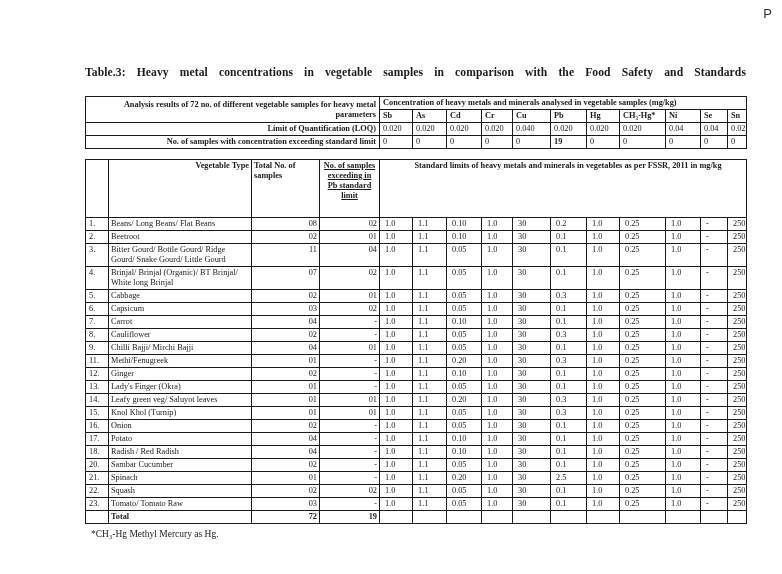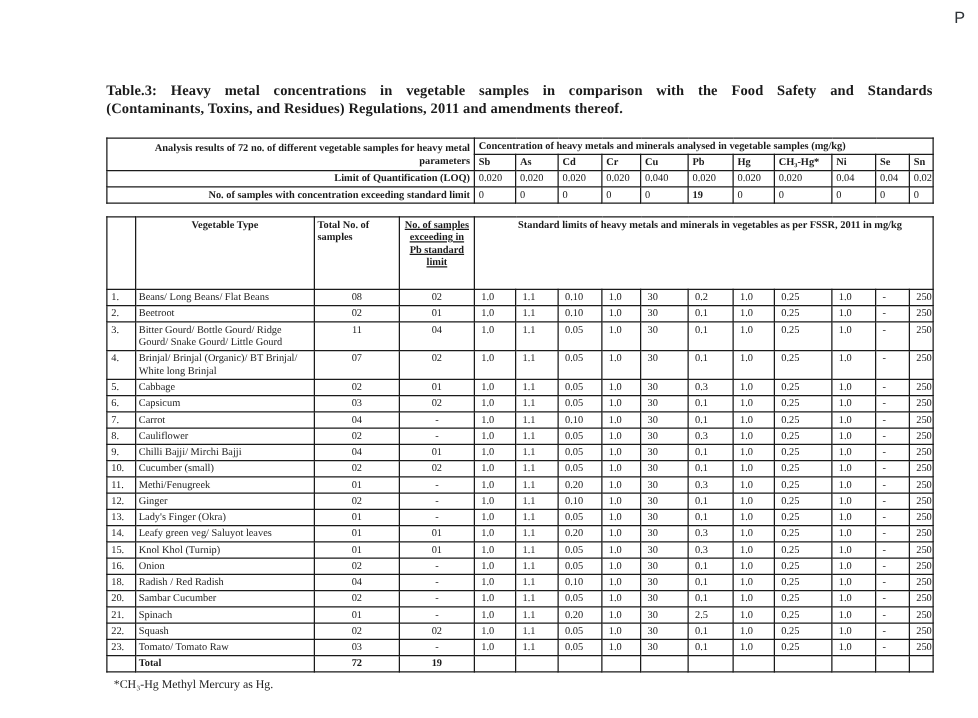--- a/index.html
+++ b/index.html
@@ -26,40 +26,39 @@
   .rt{text-align:right;font-weight:bold;}
   .b{font-weight:bold;}
   .c{text-align:left;}
   #summary-exceeding-row td:nth-child(7){font-weight:bold;}
 
   
   #detail-table{margin-top:10px;font-size:8.3px;line-height:10px;}
   #detail-table td{padding:1px 2px;vertical-align:top;}
   #detail-table .hdr-row td{font-weight:bold;}
   #detail-table .hdr-row{height:58px;}
-  .hdr-veg{vertical-align:top;text-align:center;}
+  .hdr-veg{vertical-align:top;text-align:right;}
   .hdr-ctr{vertical-align:top;text-align:left;}
   .hdr-exc{vertical-align:middle;text-align:center;text-decoration:underline;}
   .hdr-limits{vertical-align:middle;text-align:center;padding-left:12px !important;}
   .no-cell{padding-left:3px !important;}
-  .ctr{text-align:center;}
+  .ctr{text-align:right;}
   .lim{padding-left:5px !important;}
   .total-row td{font-weight:bold;}
   .footnote{margin-top:4px;padding-left:6px;font-size:9.5px;line-height:12px;}
 </style>
 </head>
 <body>
 
 <span class="corner-label">P</span>
 
 <div class="content">
 
   <div>
     <div class="title-line justify">Table.3: Heavy metal concentrations in vegetable samples in comparison with the Food Safety and Standards</div>
-    <div class="title-line">(Contaminants, Toxins, and Residues) Regulations, 2011 and amendments thereof.</div>
   </div>
 
   <table id="summary-table">
     <colgroup>
       <col style="width:294px">
         <col style="width:33px">
         <col style="width:34px">
         <col style="width:35px">
       <col style="width:31px">
         <col style="width:38px">
@@ -294,37 +293,20 @@
     <td class="lim">1.0</td>
     <td class="lim">30</td>
     <td class="lim">0.1</td>
     <td class="lim">1.0</td>
     <td class="lim">0.25</td>
     <td class="lim">1.0</td>
     <td class="lim c">-</td>
     <td class="lim">250</td>
   </tr>
         <tr>
-    <td class="no-cell">10.</td>
-    <td>Cucumber (small)</td>
-    <td class="ctr">02</td>
-    <td class="ctr">02</td>
-    <td class="lim">1.0</td>
-    <td class="lim">1.1</td>
-    <td class="lim">0.05</td>
-    <td class="lim">1.0</td>
-    <td class="lim">30</td>
-    <td class="lim">0.1</td>
-    <td class="lim">1.0</td>
-    <td class="lim">0.25</td>
-    <td class="lim">1.0</td>
-    <td class="lim c">-</td>
-    <td class="lim">250</td>
-  </tr>
-        <tr>
     <td class="no-cell">11.</td>
     <td>Methi/Fenugreek</td>
     <td class="ctr">01</td>
     <td class="ctr">-</td>
     <td class="lim">1.0</td>
     <td class="lim">1.1</td>
     <td class="lim">0.20</td>
     <td class="lim">1.0</td>
     <td class="lim">30</td>
     <td class="lim">0.3</td>
@@ -403,20 +385,37 @@
     <td class="lim">250</td>
   </tr>
         <tr>
     <td class="no-cell">16.</td>
     <td>Onion</td>
     <td class="ctr">02</td>
     <td class="ctr">-</td>
     <td class="lim">1.0</td>
     <td class="lim">1.1</td>
     <td class="lim">0.05</td>
+    <td class="lim">1.0</td>
+    <td class="lim">30</td>
+    <td class="lim">0.1</td>
+    <td class="lim">1.0</td>
+    <td class="lim">0.25</td>
+    <td class="lim">1.0</td>
+    <td class="lim c">-</td>
+    <td class="lim">250</td>
+  </tr>
+        <tr>
+    <td class="no-cell">17.</td>
+    <td>Potato</td>
+    <td class="ctr">04</td>
+    <td class="ctr">-</td>
+    <td class="lim">1.0</td>
+    <td class="lim">1.1</td>
+    <td class="lim">0.10</td>
     <td class="lim">1.0</td>
     <td class="lim">30</td>
     <td class="lim">0.1</td>
     <td class="lim">1.0</td>
     <td class="lim">0.25</td>
     <td class="lim">1.0</td>
     <td class="lim c">-</td>
     <td class="lim">250</td>
   </tr>
         <tr>

